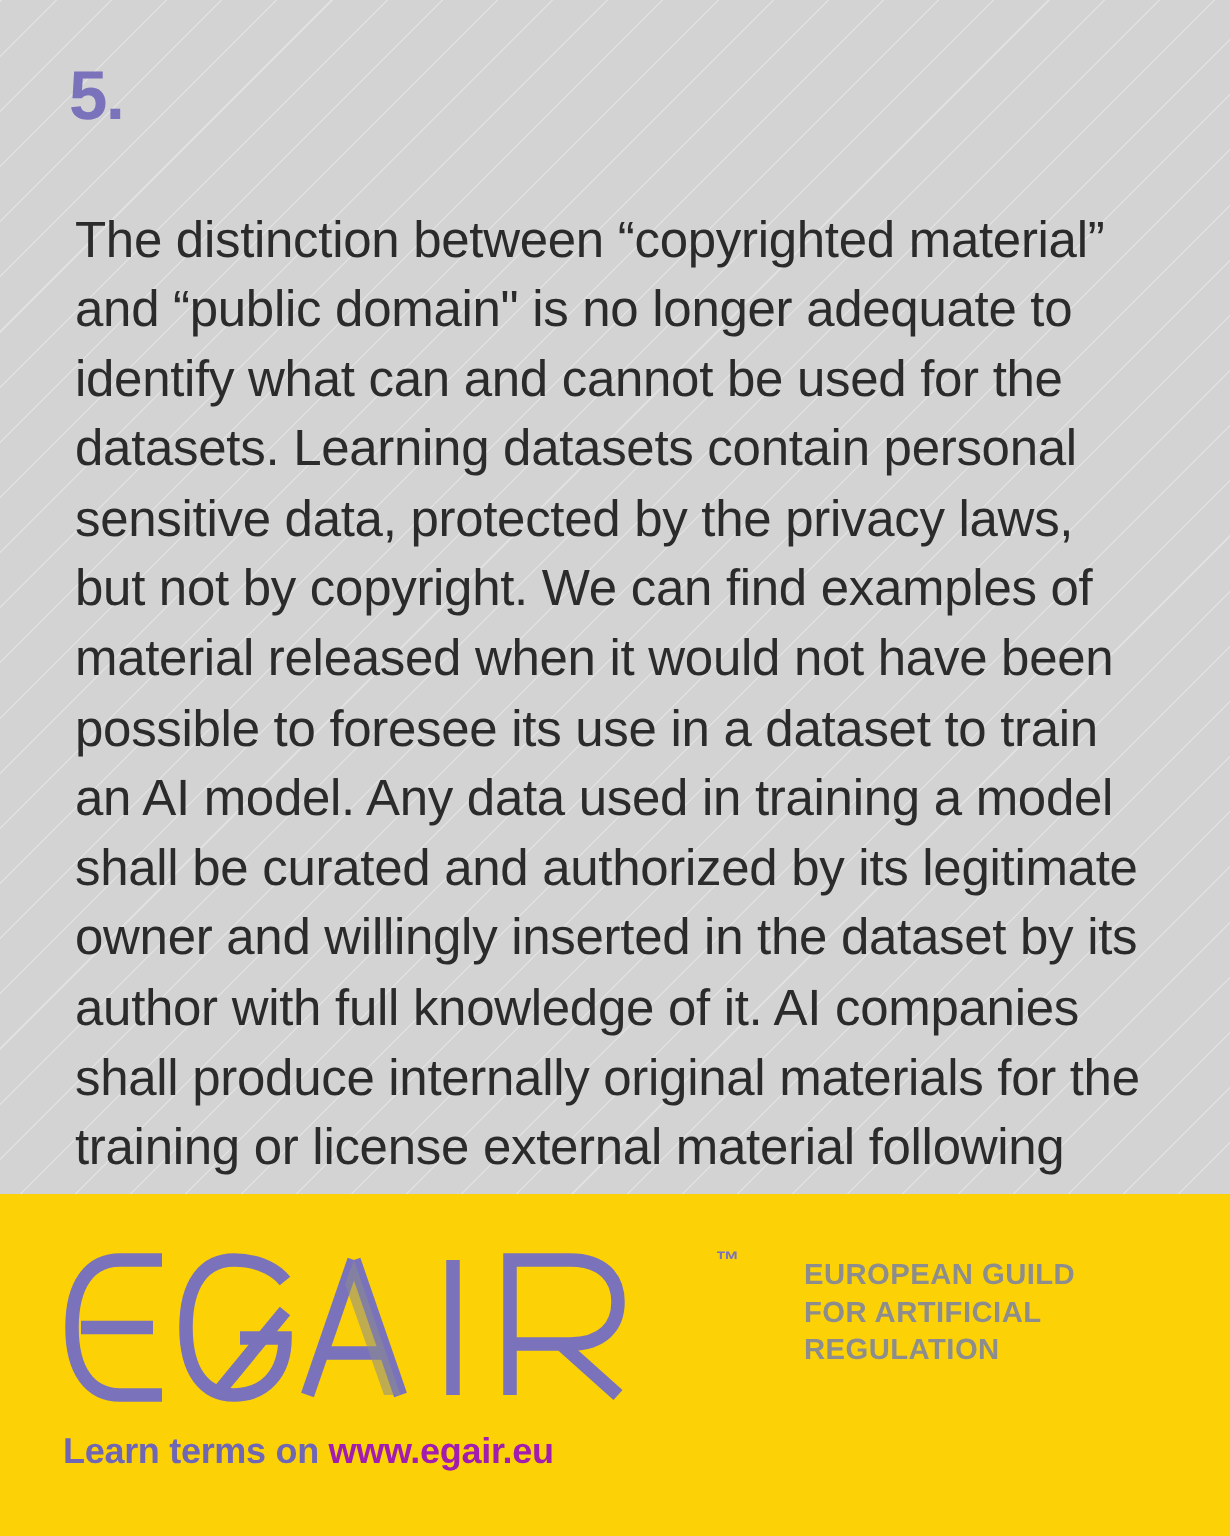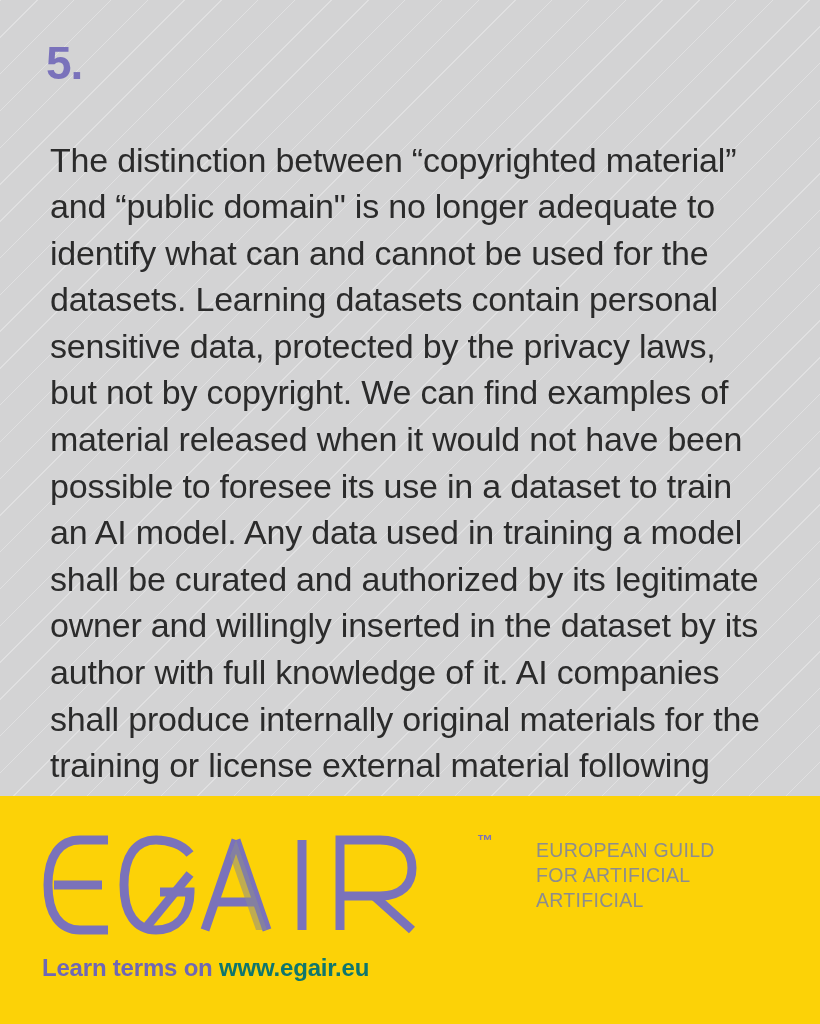--- a/index.html
+++ b/index.html
@@ -78,37 +78,37 @@
     font-weight: bold;
     letter-spacing: 0.5px;
   }
   .org-name {
     position: absolute;
     left: 536px;
     top: 42px;
     font-size: 19.5px;
     line-height: 1.28;
     color: #8d8d8d;
-    font-weight: normal;
+    font-weight: bold;
     letter-spacing: 0.3px;
   }
   .org-name div {
     white-space: nowrap;
   }
   .learn-more {
     position: absolute;
     left: 42px;
     top: 158px;
     font-size: 24px;
     font-weight: bold;
     color: #6f67b5;
     letter-spacing: -0.2px;
   }
   .learn-more .url {
-    color: #0f766e;
+    color: #a21caf;
   }
 </style>
 </head>
 <body>
 
 <div class="slide">
 
   <div class="content">
     <div class="point-number">5.</div>
     <p class="body-text">The distinction between “copyrighted material” and “public domain" is no longer adequate to identify what can and cannot be used for the datasets. Learning datasets contain personal sensitive data, protected by the privacy laws, but not by copyright. We can find examples of material released when it would not have been possible to foresee its use in a dataset to train an AI model. Any data used in training a model shall be curated and authorized by its legitimate owner and willingly inserted in the dataset by its author with full knowledge of it. AI companies shall produce internally original materials for the training or license external material following terms and contracts previously established with the authors or rightful holders of said material.</p>
@@ -140,21 +140,21 @@
             <path d="M 196 10 L 227 100 L 216 100 L 190 26 Z"></path>
           </g>
         </svg>
       </div>
 
       <div class="tm">™</div>
 
       <div class="org-name">
         <div>EUROPEAN GUILD</div>
         <div>FOR ARTIFICIAL</div>
-        <div>ARTIFICIAL</div>
+        <div>REGULATION</div>
       </div>
 
       <div class="learn-more">
         <span>Learn terms on </span><span class="url">www.egair.eu</span>
       </div>
 
     </div>
   </div>
 
 </div>

